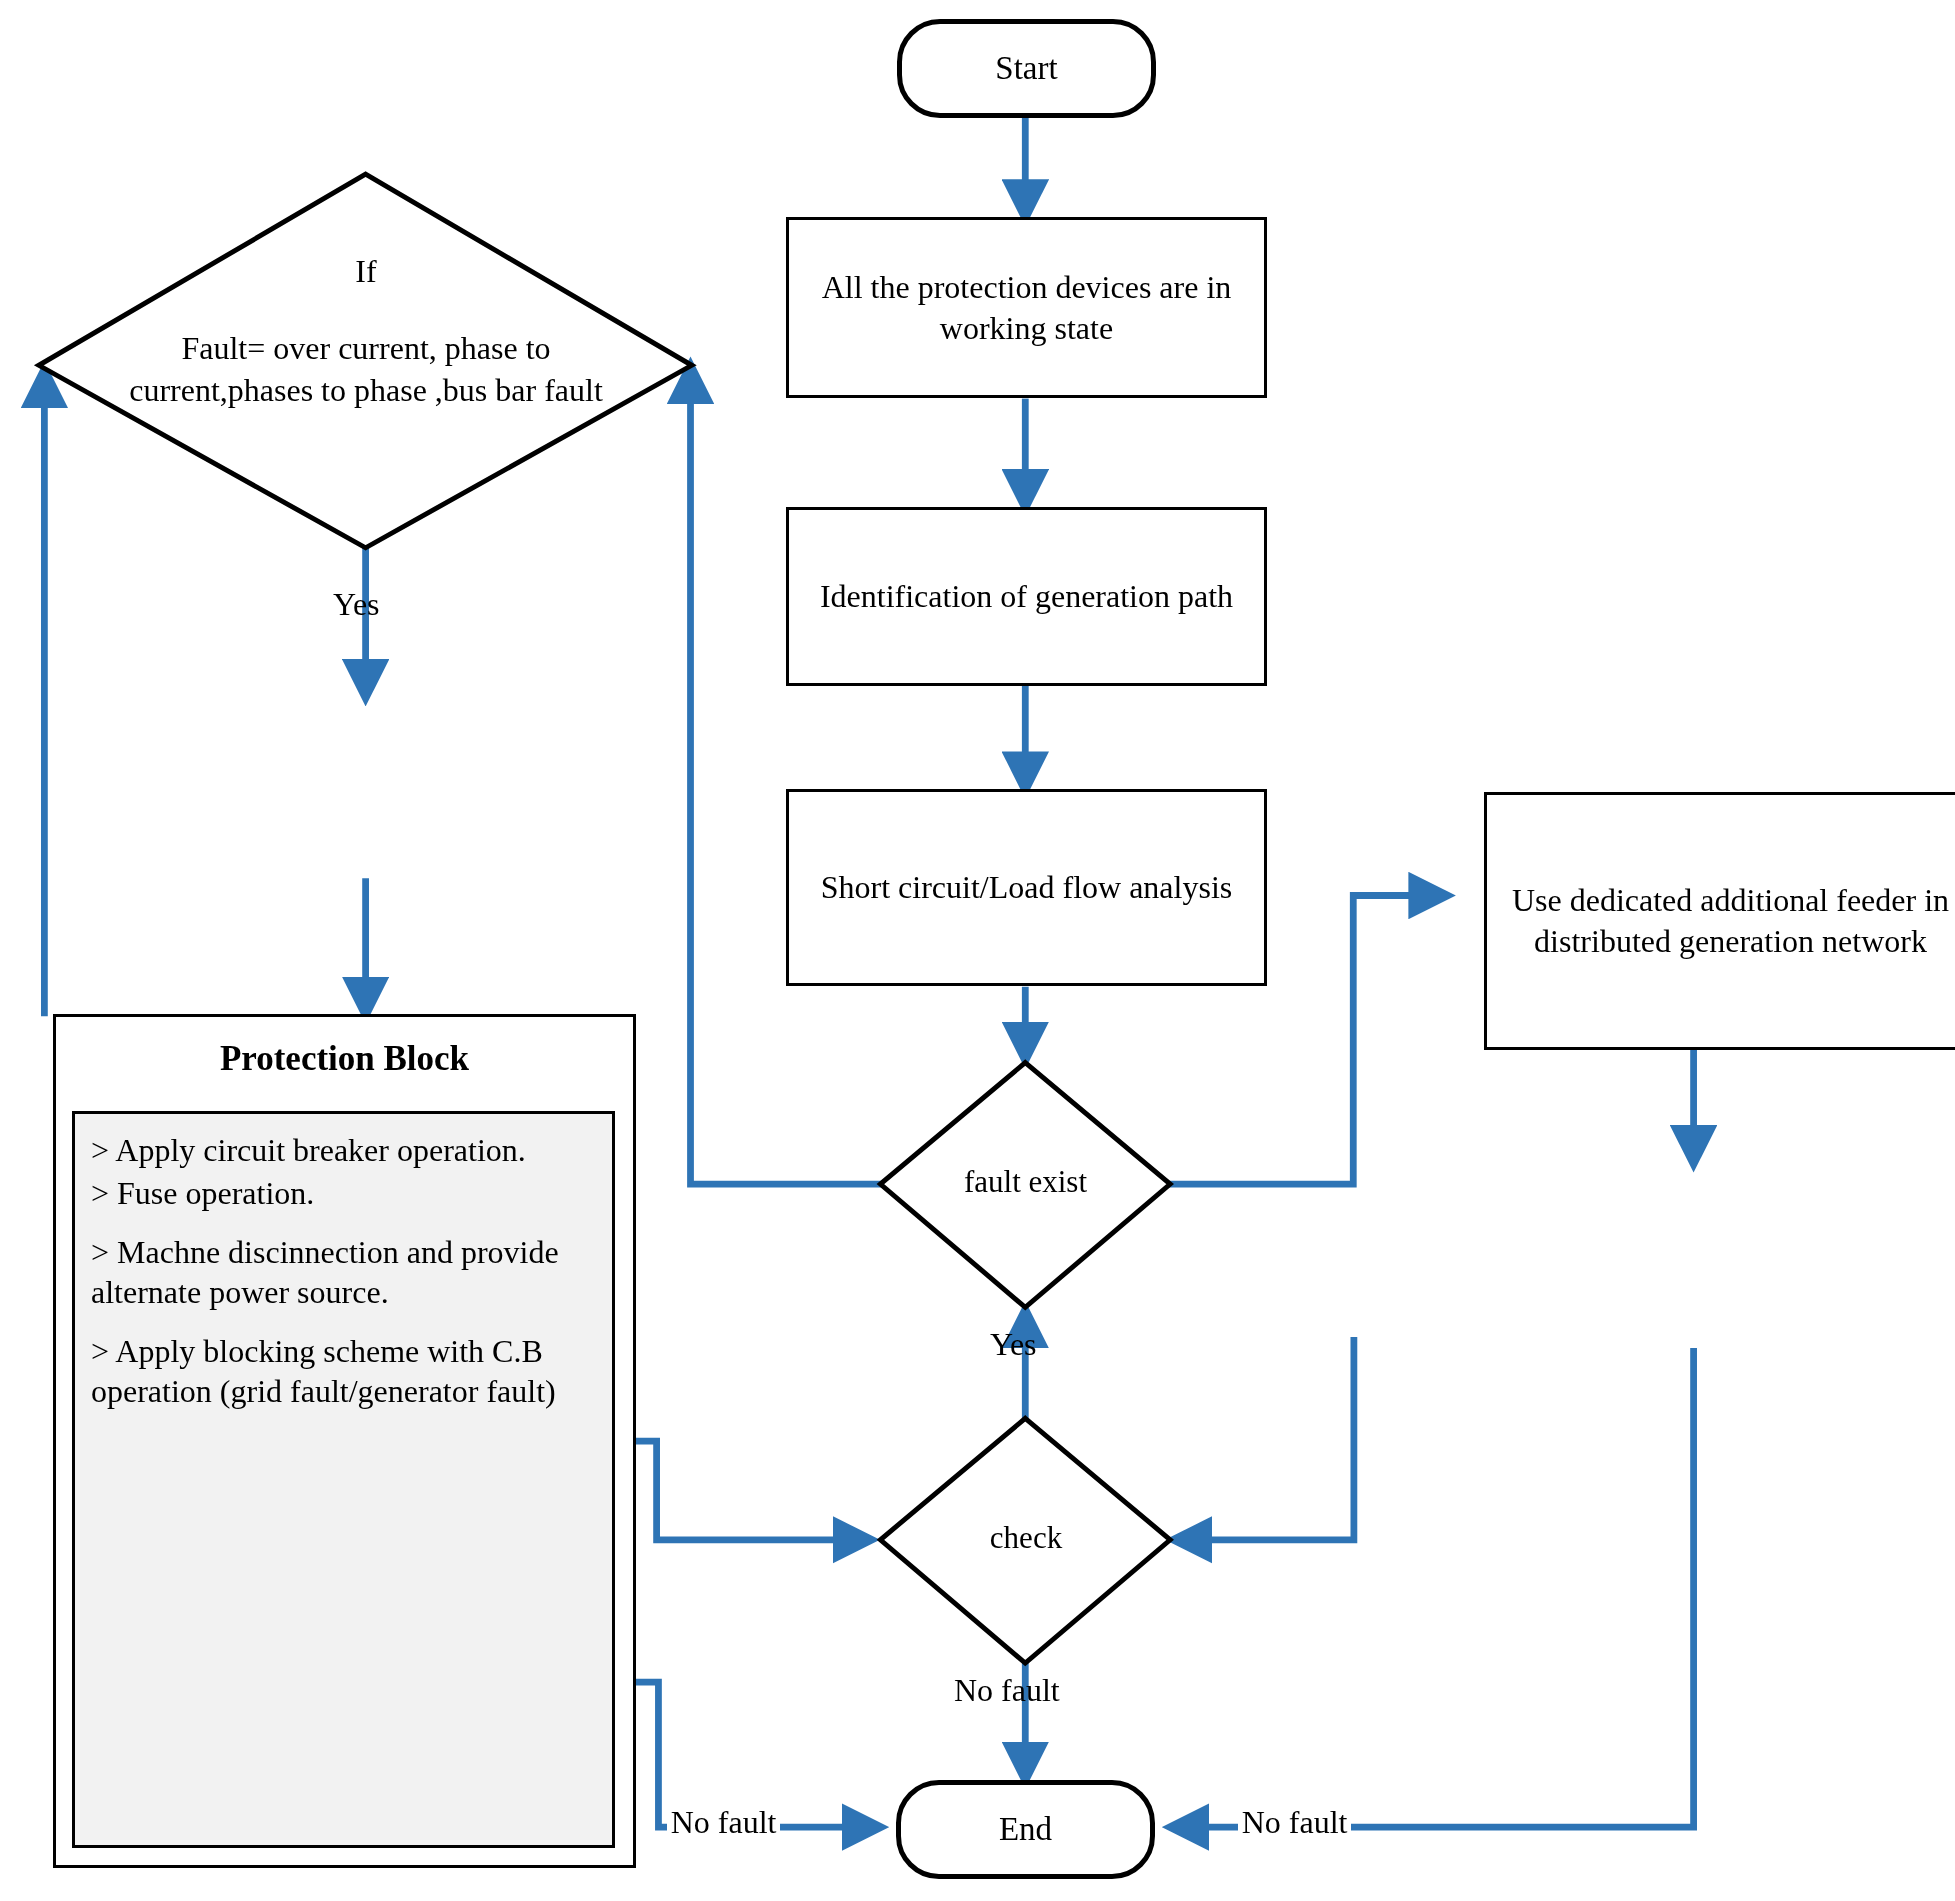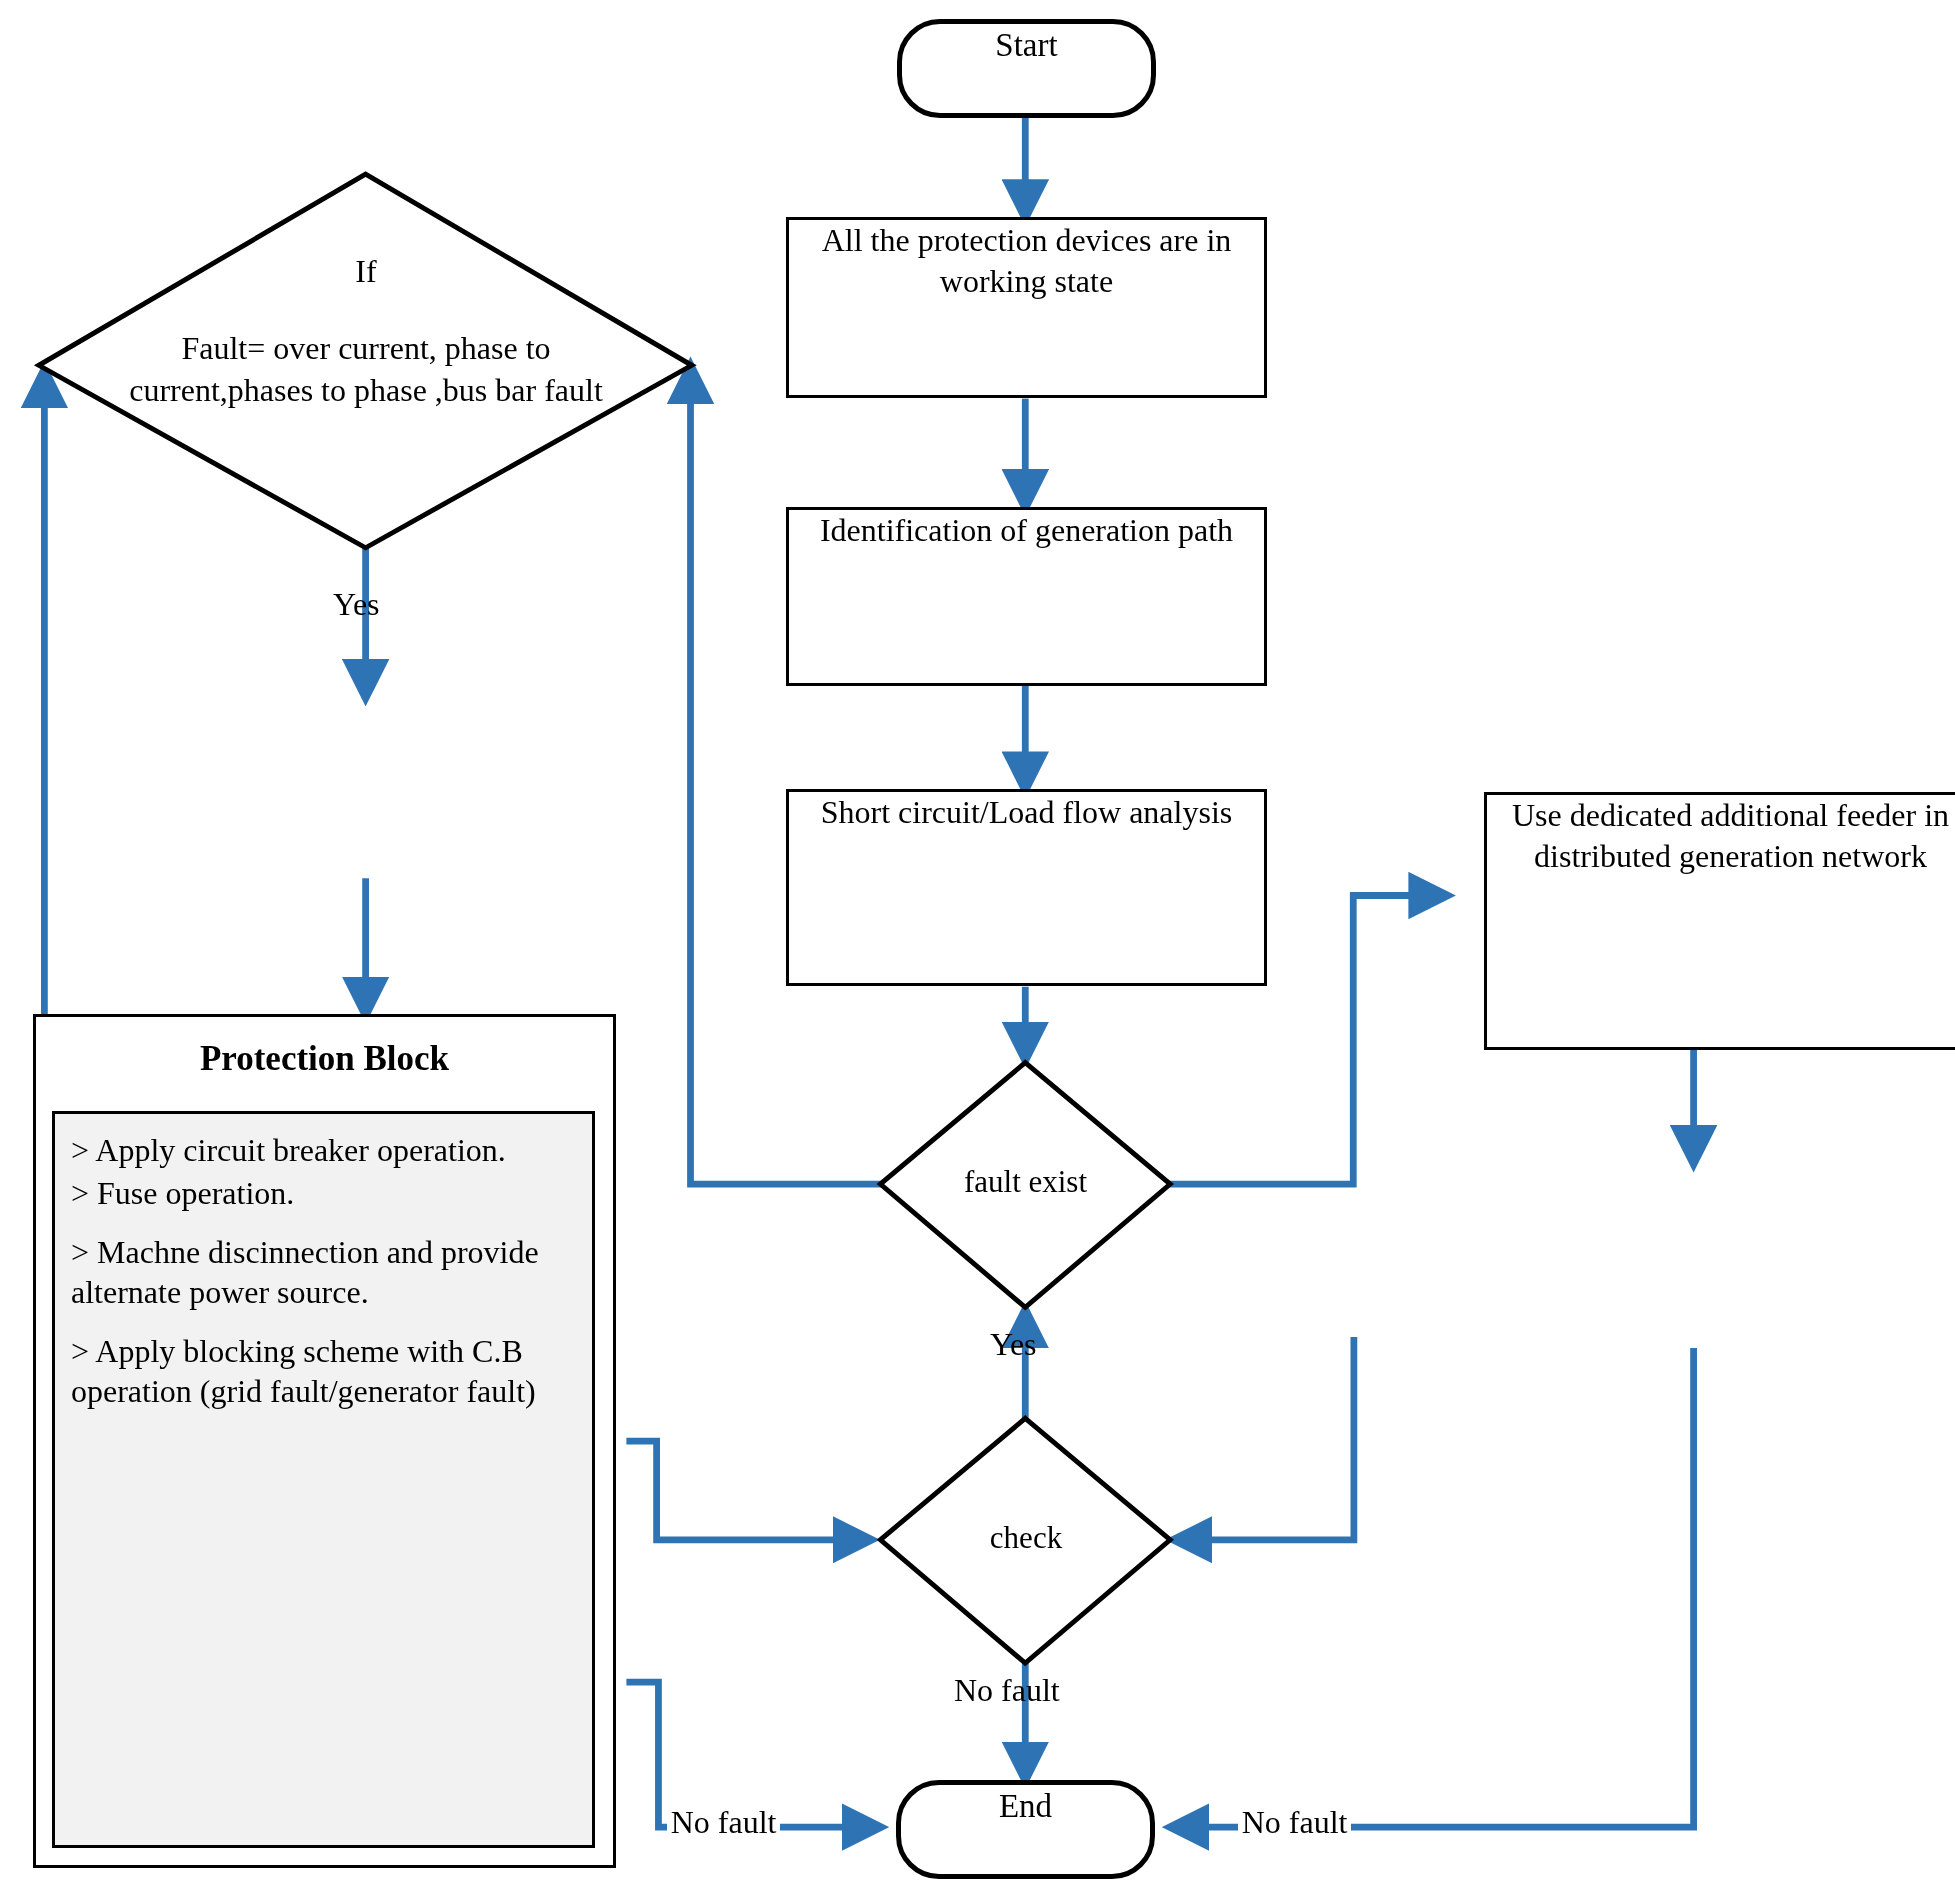--- a/index.html
+++ b/index.html
@@ -1,20 +1,20 @@
 <!DOCTYPE html>
 <html style="font-size:10px"><head>
 <meta charset="utf-8">
 <style>
   html,body{margin:0;padding:0;background:#ffffff;}
   body{font-family:"Liberation Serif", serif;}
   #stage{position:relative;width:1955px;height:1902px;background:#fff;overflow:hidden;}
   #wires{position:absolute;left:0;top:0;width:1955px;height:1902px;}
 
-  .node{position:absolute;box-sizing:border-box;display:flex;
+  .node{position:absolute;box-sizing:border-box;display:flex;align-items:center;
         justify-content:center;text-align:center;color:#000;background:#fff;}
   .rect{border:3.7px solid #000;}
   .term{border:5px solid #000;border-radius:43px;}
   .node .txt{line-height:1.28;padding:0 8.6px;}
 
   .fs-lg{font-size:33px;}
   .fs-md{font-size:32px;}
   .fs-sm{font-size:31px;}
 
   
@@ -112,21 +112,21 @@
 
   <div class="dlabel" style="left:99px;top:197px;width:534px;height:271px;flex-direction:column;">
     <span class="fs-md" style="display:block;margin-bottom:38px;">If</span>
     <span class="fs-md" style="display:block;line-height:1.3;">Fault= over current, phase to current,phases to phase ,bus bar fault</span>
   </div>
 
   <div class="dlabel fs-sm" style="left:902px;top:1160px;width:247px;height:44px;">fault exist</div>
 
   <div class="dlabel fs-sm" style="left:921px;top:1516px;width:210px;height:44px;">check</div>
 
-  <div class="pb" style="left:33px;top:1014px;width:583px;height:854px;">
+  <div class="pb" style="left:53px;top:1014px;width:583px;height:854px;">
     <div class="pb-title" style="left:0;top:22px;">Protection Block</div>
     <div class="pb-inner" style="left:16px;top:94px;width:543px;height:737px;">
       <div class="pb-item tight">&gt; Apply circuit breaker operation.</div>
       <div class="pb-item">&gt; Fuse operation.</div>
       <div class="pb-item">&gt; Machne discinnection and provide alternate power source.</div>
       <div class="pb-item">&gt; Apply blocking scheme with C.B operation (grid fault/generator fault)</div>
     </div>
   </div>
 
   <span class="elabel" style="left:333px;top:586px;">Yes</span>

